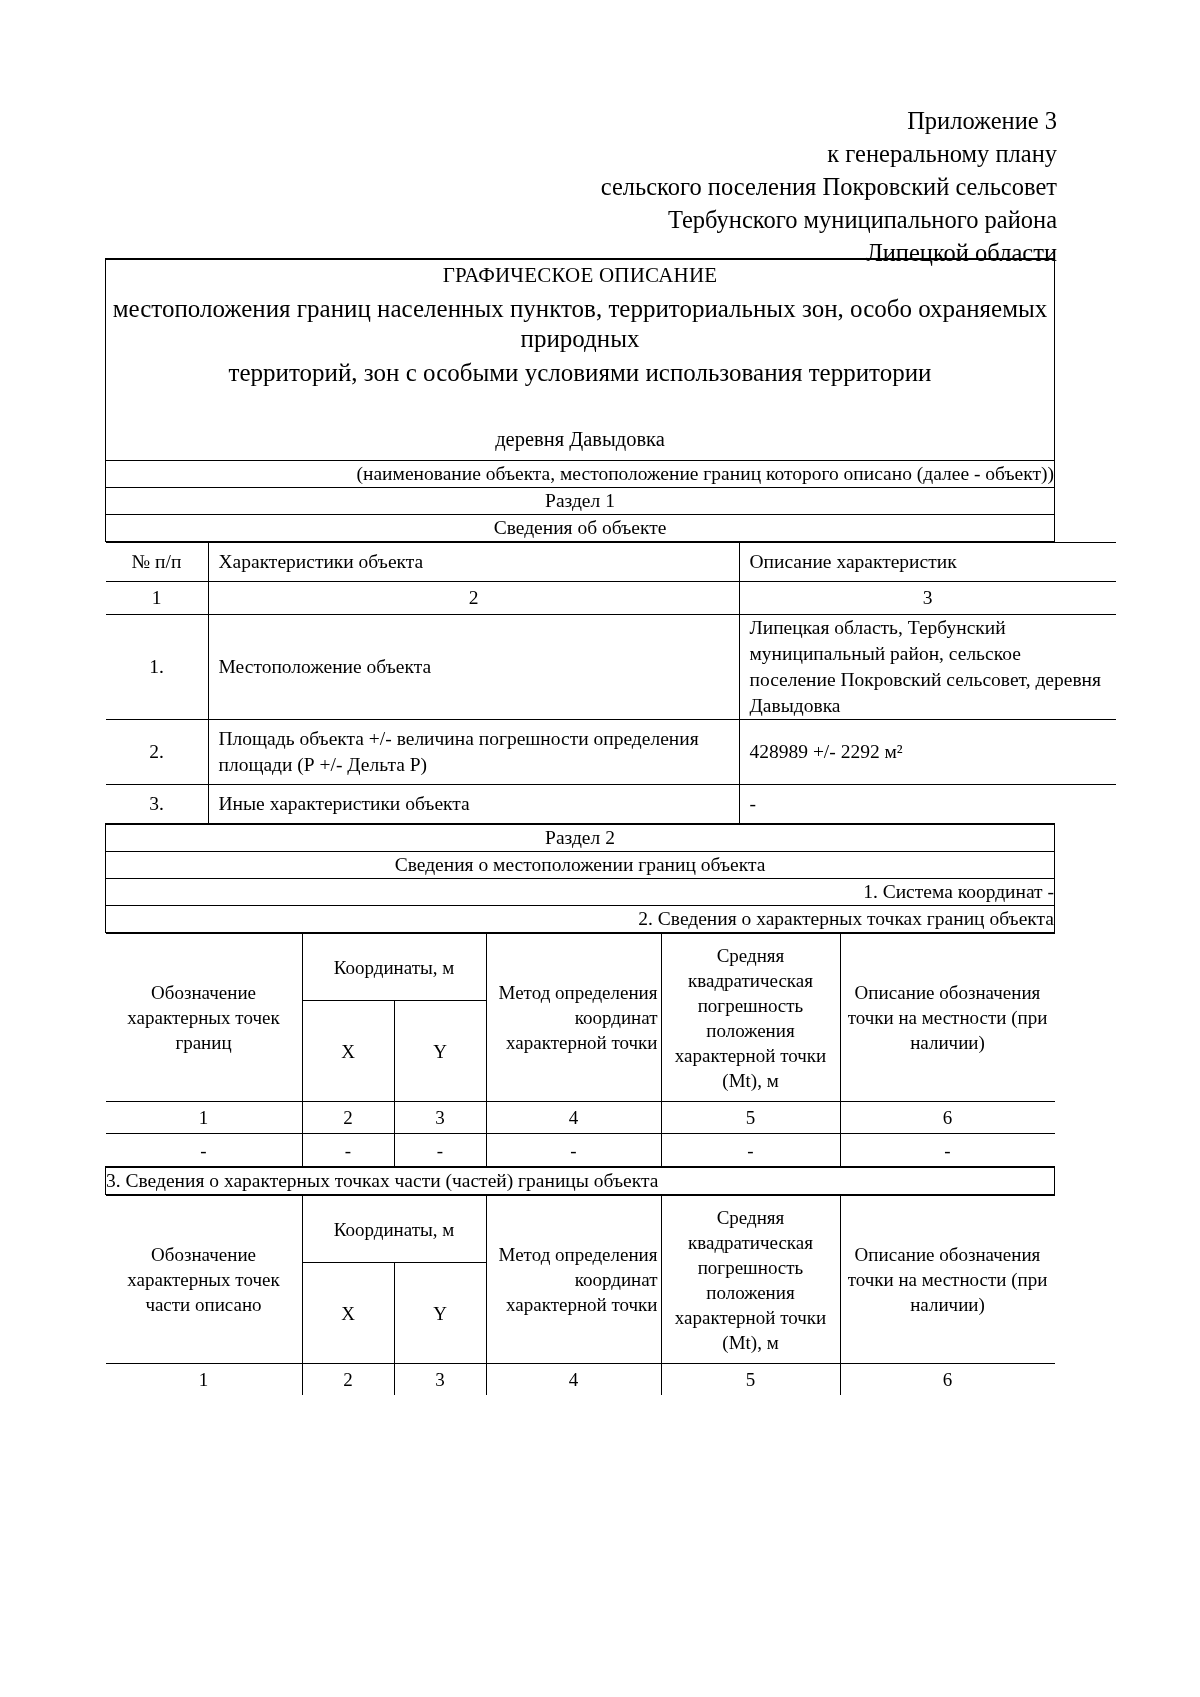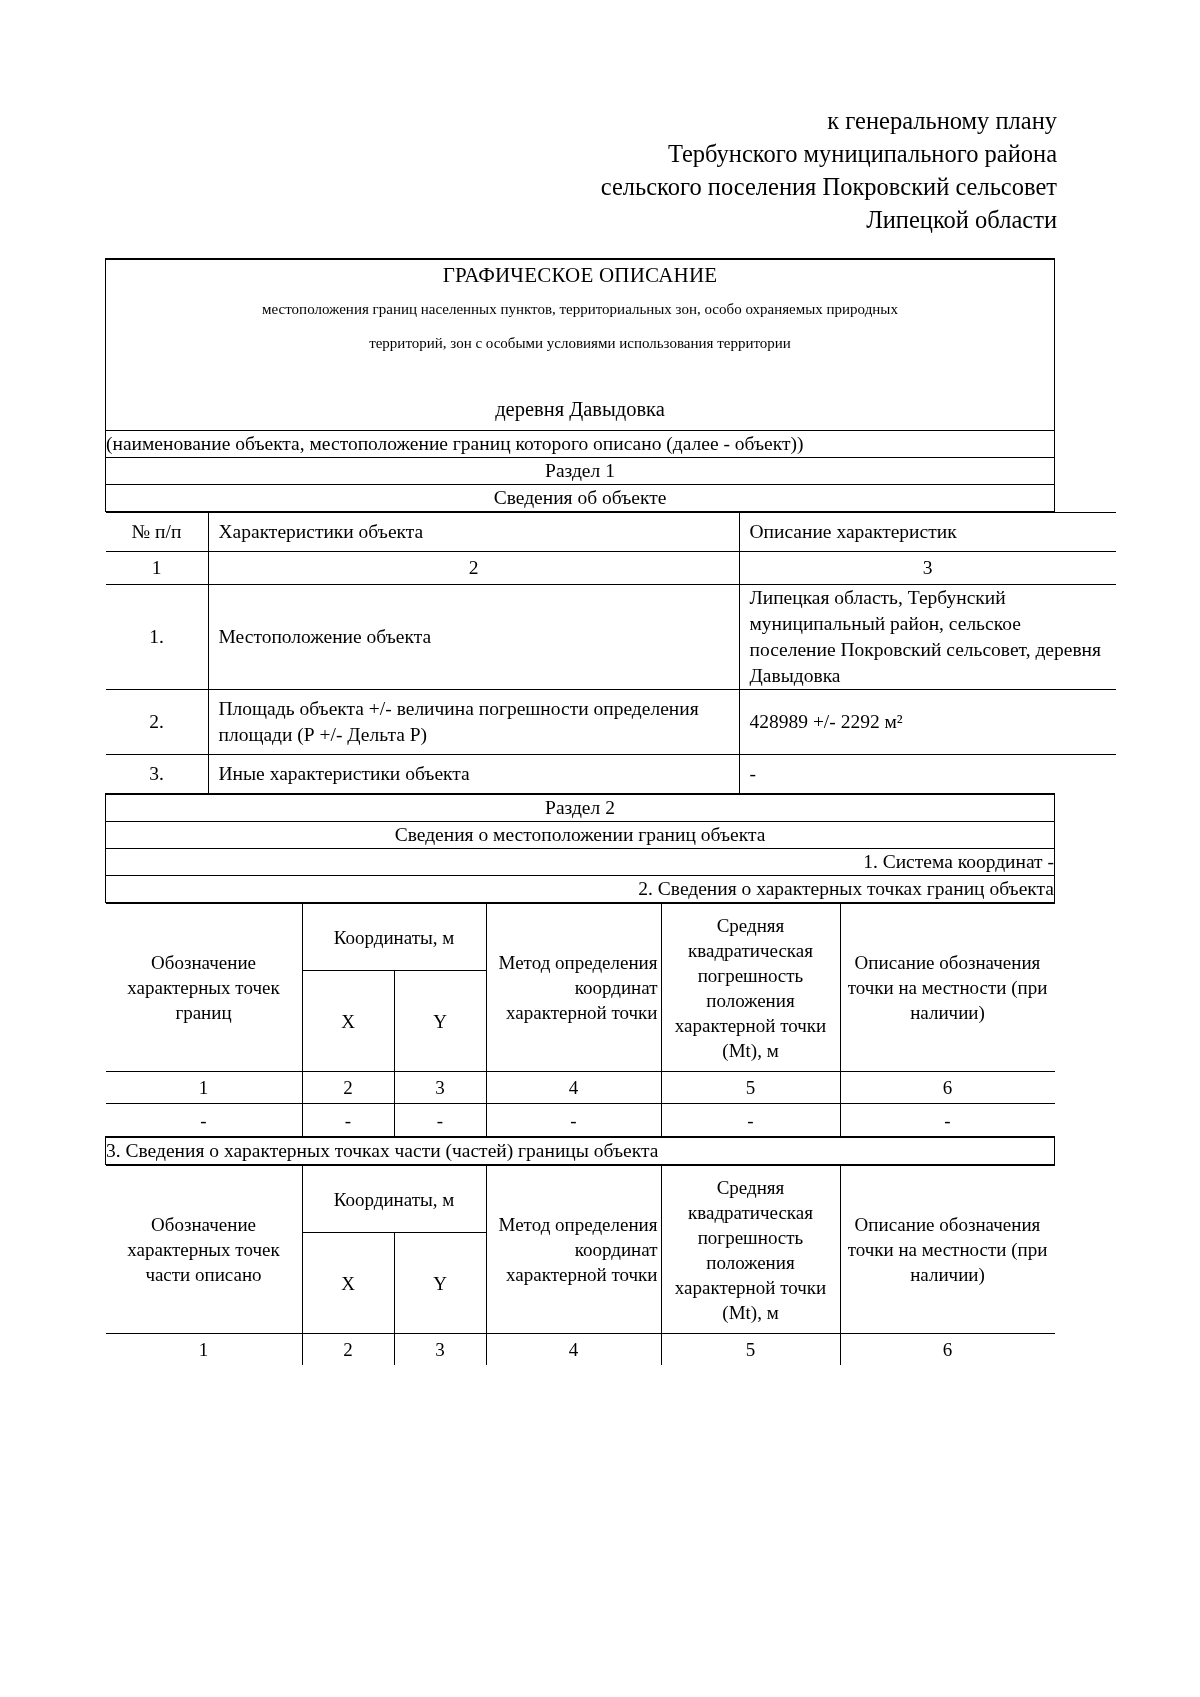--- a/index.html
+++ b/index.html
@@ -60,34 +60,34 @@
   .title-block {
     text-align: center;
     padding: 22px 14px 10px 14px;
   }
   .title-main {
     font-size: 21px;
     line-height: 30px;
     letter-spacing: 0.2px;
   }
   .title-sub {
-    font-size: 15px;
+    font-size: 25px;
     line-height: 30px;
     padding: 4px 6px 0 6px;
   }
   .object-name {
     font-size: 20.5px;
     line-height: 30px;
     padding-top: 36px;
     padding-bottom: 6px;
     text-align: center;
   }
   .caption-row {
     font-size: 19.5px;
-    text-align: left;
+    text-align: right;
     padding: 7px 6px;
   }
   .section-row {
     font-size: 20px;
     text-align: center;
     padding: 22px 6px 22px 6px;
   }
   .section-sub {
     font-size: 20px;
     text-align: center;
@@ -139,23 +139,24 @@
   .ct .datarow td { padding: 3px; height: 26px; }
   .coord-span { height: 58px; }
   .xy-cell { height: 92px; }
 </style>
 </head>
 <body>
 
 <div class="page">
 
   <div class="doc-header">
+    <span class="hline">Приложение 3</span>
     <span class="hline">к генеральному плану</span>
+    <span class="hline">сельского поселения Покровский сельсовет</span>
     <span class="hline">Тербунского муниципального района</span>
-    <span class="hline">сельского поселения Покровский сельсовет</span>
     <span class="hline">Липецкой области</span>
   </div>
 
   <table class="frame">
 
     <tbody>
         <tr class="outer-top">
       <td class="title-block">
         <div class="title-main">ГРАФИЧЕСКОЕ ОПИСАНИЕ</div>
         <div class="title-sub">местоположения границ населенных пунктов, территориальных зон, особо охраняемых природных</div>

